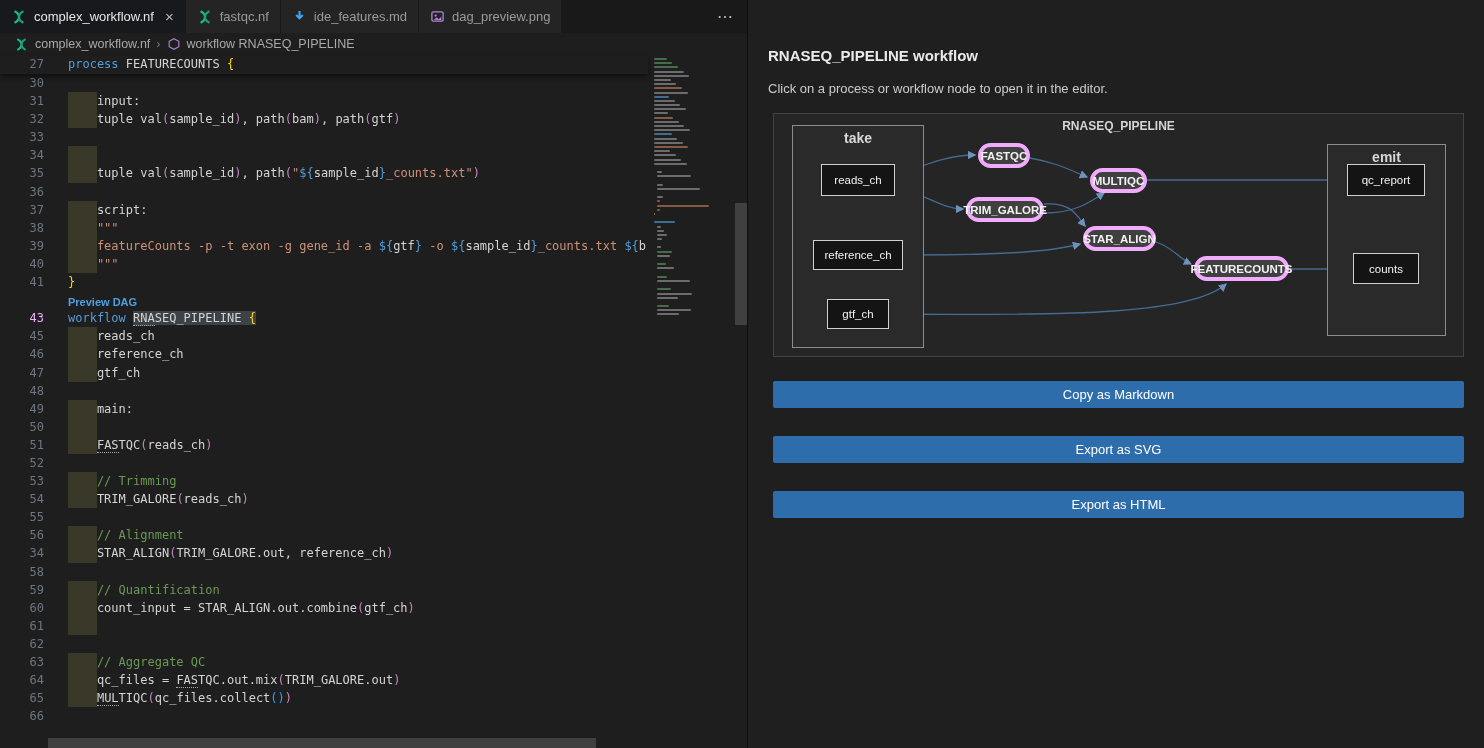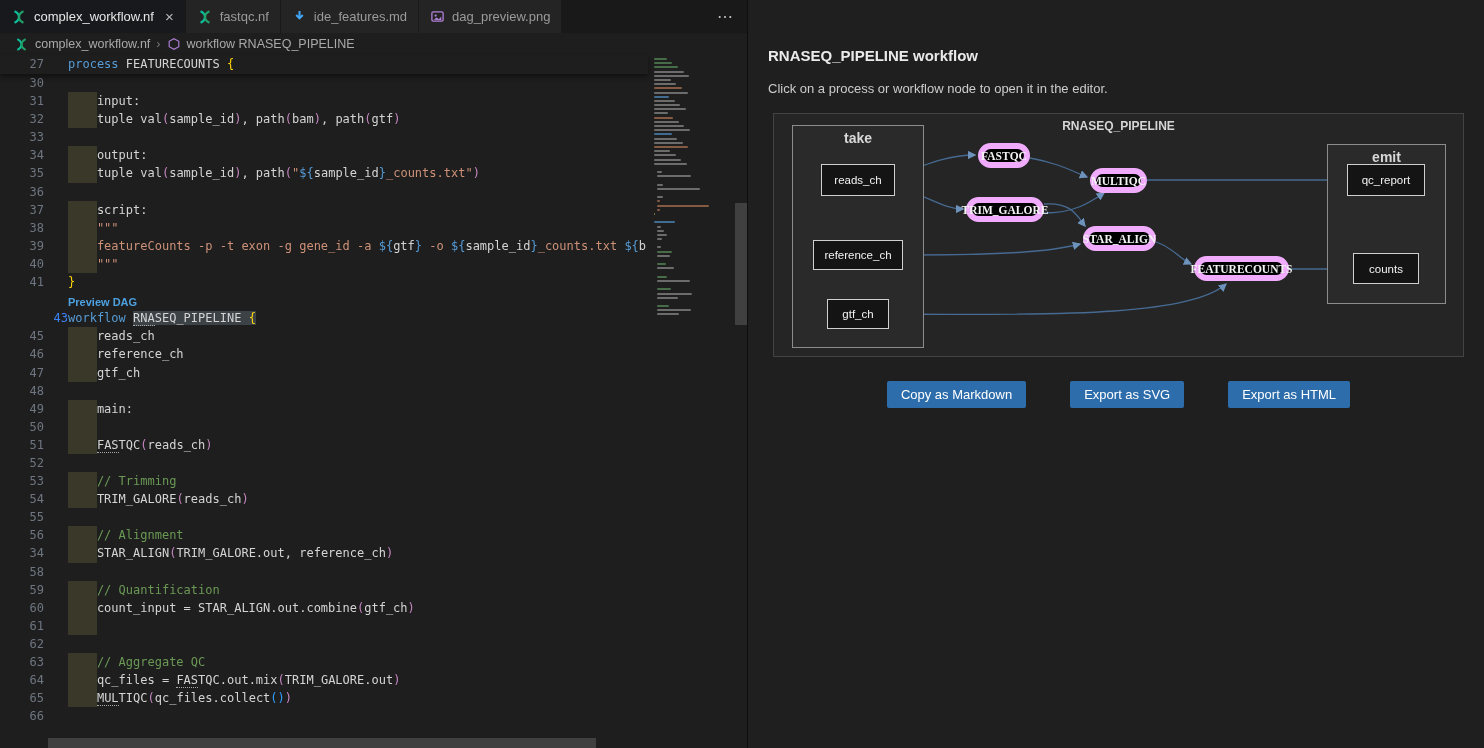--- a/index.html
+++ b/index.html
@@ -19,21 +19,21 @@
   .breadcrumb{position:absolute;left:0;top:33px;width:748px;height:22px;background:#1e1e1e;
               display:flex;align-items:center;gap:6px;padding-left:14px;font-size:12.5px;color:#a9a9a9;}
   .crumb-sep{color:#7a7a7a;}
   .sticky{position:absolute;left:0;top:55px;width:648px;height:19px;background:#1e1e1e;z-index:4;
           box-shadow:0 3px 5px rgba(0,0,0,.45);}
   
   .code,.sticky{font-family:"DejaVu Sans Mono",monospace;font-size:12px;line-height:18.1px;}
   .code{position:absolute;left:0;top:74px;width:648px;bottom:0;overflow:hidden;}
   .row{position:relative;height:18.1px;white-space:pre;}
   .gut{position:absolute;left:0;width:44px;text-align:right;color:#6e7681;}
-  .gut.cur{color:#3b82f6;padding-left:24px;}
+  .gut.cur{color:#f0abfc;}
   .indblock{position:absolute;left:68px;width:29px;top:0;bottom:0;background:#3a3828;}
   .ctext{position:absolute;left:68px;right:0;top:0;}
   .tk{color:#d4d4d4;}
   .tk.kw{color:#569cd6;}
   .tk.str{color:#ce9178;}
   .tk.com{color:#6a9955;}
   .tk.br{color:#ffd60a;}
   .tk.pp{color:#c586c0;}
   .tk.pb{color:#2f9fff;}
   .tk.it{color:#569cd6;}
@@ -51,27 +51,27 @@
   .group-divider{position:absolute;left:747px;top:0;width:1px;height:748px;background:#0e0e0e;}
   
   .panel{position:absolute;left:748px;top:0;width:736px;height:748px;background:#1f1f1f;}
   .panel-title{position:absolute;left:20px;top:47px;font-size:15px;font-weight:700;color:#eaeaea;}
   .panel-sub{position:absolute;left:20px;top:81px;font-size:13px;color:#cccccc;}
   .dag{position:absolute;left:25px;top:113px;width:691px;height:244px;background:#252526;border:1px solid #434343;box-sizing:border-box;}
   .dag-title{position:absolute;left:0;top:5px;width:100%;text-align:center;font-size:12px;font-weight:700;color:#d6d6d6;}
   .subgraph{position:absolute;border:1px solid #8c8c8c;background:#2a2a2b;box-sizing:border-box;}
   .subgraph .sglabel{position:absolute;top:4px;left:0;width:100%;text-align:center;font-size:14px;font-weight:700;color:#d8d8d8;}
   .sg-take{left:18px;top:11px;width:132px;height:223px;}
-  .sg-emit{left:553px;top:30px;width:119px;height:160px;}
+  .sg-emit{left:553px;top:30px;width:119px;height:192px;}
   .edges{position:absolute;left:0;top:0;pointer-events:none;}
   .node{position:absolute;display:flex;align-items:center;justify-content:center;box-sizing:border-box;
         font-size:11.5px;color:#f2f2f2;background:#141414;cursor:pointer;z-index:2;}
   .node.rect{border:1.5px solid #cfcfcf;}
-  .node.pill{border:6px solid #f0abfc;border-radius:14px;font-weight:700;background:#000000;font-family:Liberation Serif, serif;}
-  .btnrow{position:absolute;left:25px;top:381px;width:691px;display:flex;justify-content:center;gap:44px;}
+  .node.pill{border:4px solid #f0abfc;border-radius:14px;font-weight:700;background:#404040;}
+  .btnrow{position:absolute;left:25px;top:381px;width:691px;display:flex;justify-content:center;gap:28px;flex-direction:column;}
   .btn{height:27px;padding:0 14px;background:#2d6dab;color:#fff;font-size:13px;border:none;border-radius:2px;
        font-family:"Liberation Sans",sans-serif;cursor:pointer;}
 </style>
 </head>
 <body>
 
 <div class="stage">
 
   <div class="tabbar left">
     <div class="tab active">
@@ -135,21 +135,21 @@
 
   <div class="sticky">
       <div class="row"><span class="gut">27</span><span class="ctext"><span class="tk kw">process</span><span class="tk pl"> FEATURECOUNTS </span><span class="tk br">{</span></span></div>
     </div>
 
   <div class="code">
       <div class="row"><span class="gut">30</span><span class="ctext"></span></div>
       <div class="row"><span class="gut">31</span><span class="indblock"></span><span class="ctext"><span class="tk pl">    input:</span></span></div>
       <div class="row"><span class="gut">32</span><span class="indblock"></span><span class="ctext"><span class="tk pl">    tuple val</span><span class="tk pp">(</span><span class="tk pl">sample_id</span><span class="tk pp">)</span><span class="tk pl">, path</span><span class="tk pp">(</span><span class="tk pl">bam</span><span class="tk pp">)</span><span class="tk pl">, path</span><span class="tk pp">(</span><span class="tk pl">gtf</span><span class="tk pp">)</span></span></div>
       <div class="row"><span class="gut">33</span><span class="ctext"></span></div>
-      <div class="row"><span class="gut">34</span><span class="indblock"></span><span class="ctext"><span class="tk pl">    output:</span></span></div>
+      <div class="row"><span class="gut">34</span><span class="indblock"></span></div>
       <div class="row"><span class="gut">35</span><span class="indblock"></span><span class="ctext"><span class="tk pl">    tuple val</span><span class="tk pp">(</span><span class="tk pl">sample_id</span><span class="tk pp">)</span><span class="tk pl">, path</span><span class="tk pp">(</span><span class="tk str">"</span><span class="tk it">${</span><span class="tk pl">sample_id</span><span class="tk it">}</span><span class="tk str">_counts.txt"</span><span class="tk pp">)</span></span></div>
       <div class="row"><span class="gut">36</span><span class="ctext"></span></div>
       <div class="row"><span class="gut">37</span><span class="indblock"></span><span class="ctext"><span class="tk pl">    script:</span></span></div>
       <div class="row"><span class="gut">38</span><span class="indblock"></span><span class="ctext"><span class="tk str">    """</span></span></div>
       <div class="row"><span class="gut">39</span><span class="indblock"></span><span class="ctext"><span class="tk str">    featureCounts -p -t exon -g gene_id -a </span><span class="tk it">${</span><span class="tk pl">gtf</span><span class="tk it">}</span><span class="tk str"> -o </span><span class="tk it">${</span><span class="tk pl">sample_id</span><span class="tk it">}</span><span class="tk str">_counts.txt </span><span class="tk it">${</span><span class="tk pl">b</span></span></div>
       <div class="row"><span class="gut">40</span><span class="indblock"></span><span class="ctext"><span class="tk str">    """</span></span></div>
       <div class="row"><span class="gut">41</span><span class="ctext"><span class="tk br">}</span></span></div>
       <div class="row lensrow"><span class="lens">Preview DAG</span></div>
       <div class="row"><span class="gut cur">43</span><span class="ctext"><span class="tk kw">workflow</span><span class="tk pl"> </span><span class="tk hl u3">RNA</span><span class="tk hl">SEQ_PIPELINE </span><span class="tk hl br">{</span></span></div>
       <div class="row"><span class="gut">45</span><span class="indblock"></span><span class="ctext"><span class="tk pl">    reads_ch</span></span></div>

